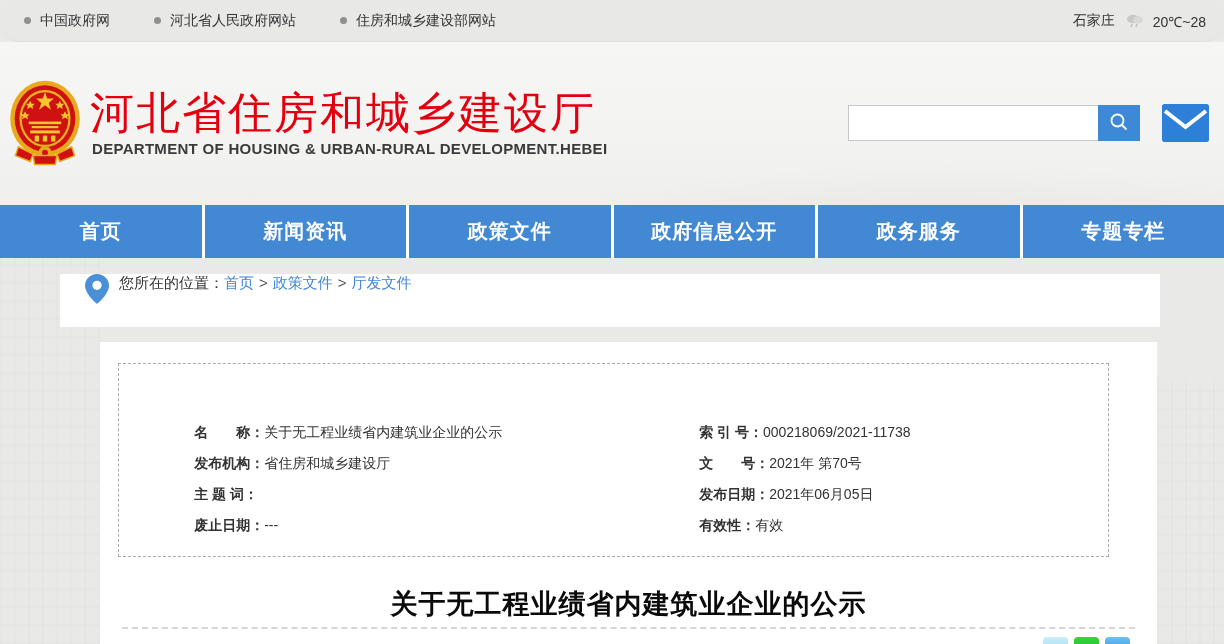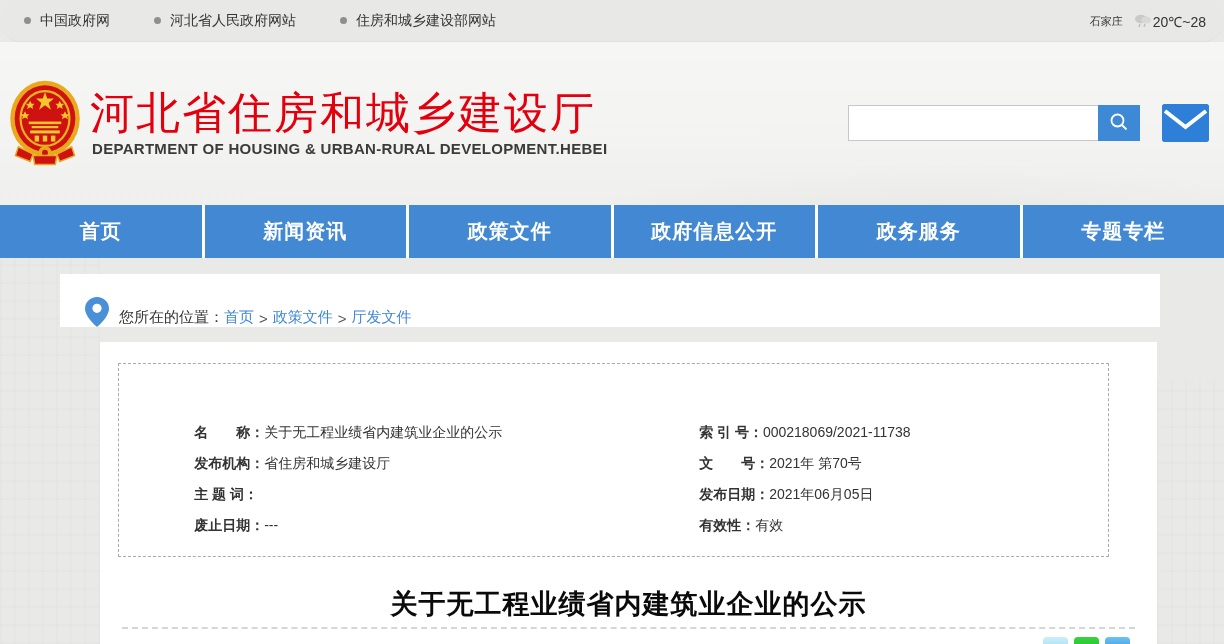--- a/index.html
+++ b/index.html
@@ -12,22 +12,22 @@
   
   .topbar {
     position:absolute; left:0; top:0; width:1224px; height:42px;
     background:#e8e8e7; border-bottom:1px solid #e0e0df;
     display:flex; align-items:center; font-size:14px;border-radius:21px;
   }
   .topbar-links { display:flex; align-items:center; padding-left:24px; }
   .toplink { display:flex; align-items:center; margin-right:44px; cursor:pointer; color:#333; }
   .toplink .dot { width:7px; height:7px; border-radius:50%; background:#8f8f8f; margin-right:9px; }
   .topbar-weather { position:absolute; right:18px; top:0; height:42px; display:flex; align-items:center; color:#333; }
-  .topbar-weather .city { font-size:11px; margin-right:10px; }
-  .topbar-weather .temp { font-size:14px; }
+  .topbar-weather .city { font-size:14px; margin-right:10px; }
+  .topbar-weather .temp { font-size:14px; margin-left:8px; }
   
   .header {
     position:absolute; left:0; top:42px; width:1224px; height:163px;
     background:linear-gradient(180deg,#f6f6f5 0%,#f3f3f1 60%,#efefed 100%);
   }
   .emblem { position:absolute; left:8px; top:36px; width:74px; height:96px; }
   .site-title {
     position:absolute; left:90px; top:42px;
     font-size:44px; font-weight:400; color:#e3000e; letter-spacing:2px; white-space:nowrap;
   }
@@ -54,21 +54,21 @@
     position:absolute; left:0; top:205px; width:1224px; height:53px;
     display:flex; gap:3px; background:#fdfdfd;
   }
   .nav-item {
     flex:1; background:#4288d3; color:#fff; font-size:20px; font-weight:700;
     display:flex; align-items:center; justify-content:center; cursor:pointer; letter-spacing:1px;
   }
   
   .crumb-bar {
     position:absolute; left:60px; top:274px; width:1100px; height:53px;
-    background:#ffffff; display:flex; align-items:flex-end; font-size:15px;
+    background:#ffffff; display:flex; align-items:flex-start; font-size:15px;
   }
   .crumb-bar .pin { margin-left:25px; margin-right:10px; display:flex; }
   .crumb-prefix { color:#333; }
   .crumb-link { color:#3f86d8; cursor:pointer; text-decoration:none; }
   .crumb-sep { color:#555; margin:0 5px; }
   
   .card {
     position:absolute; left:100px; top:342px; width:1057px; height:302px;
     background:#ffffff;
   }

